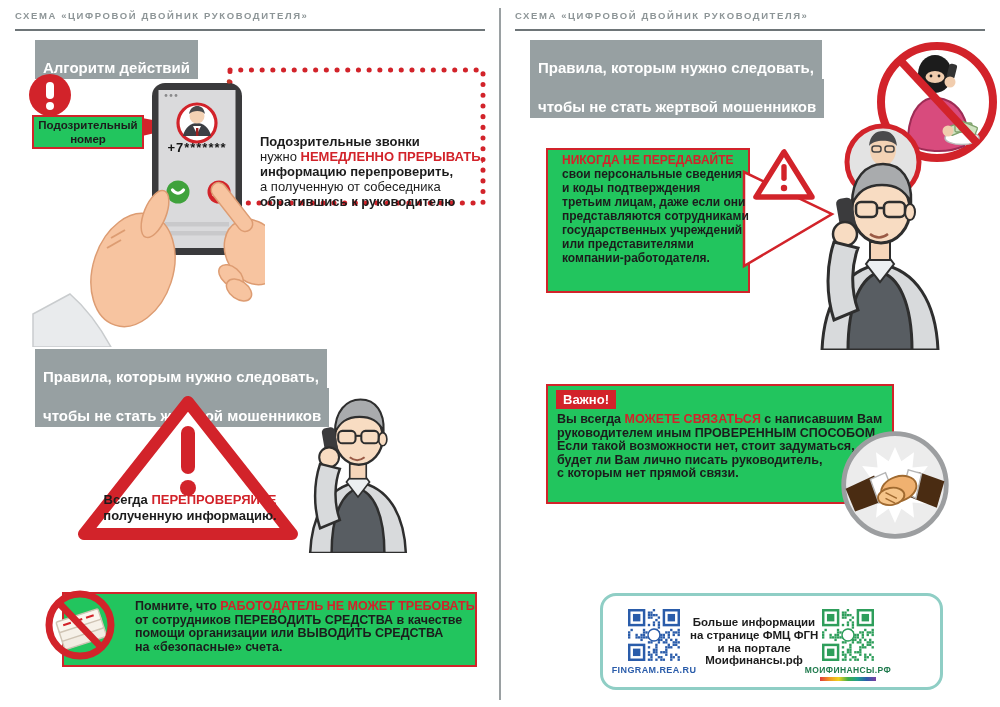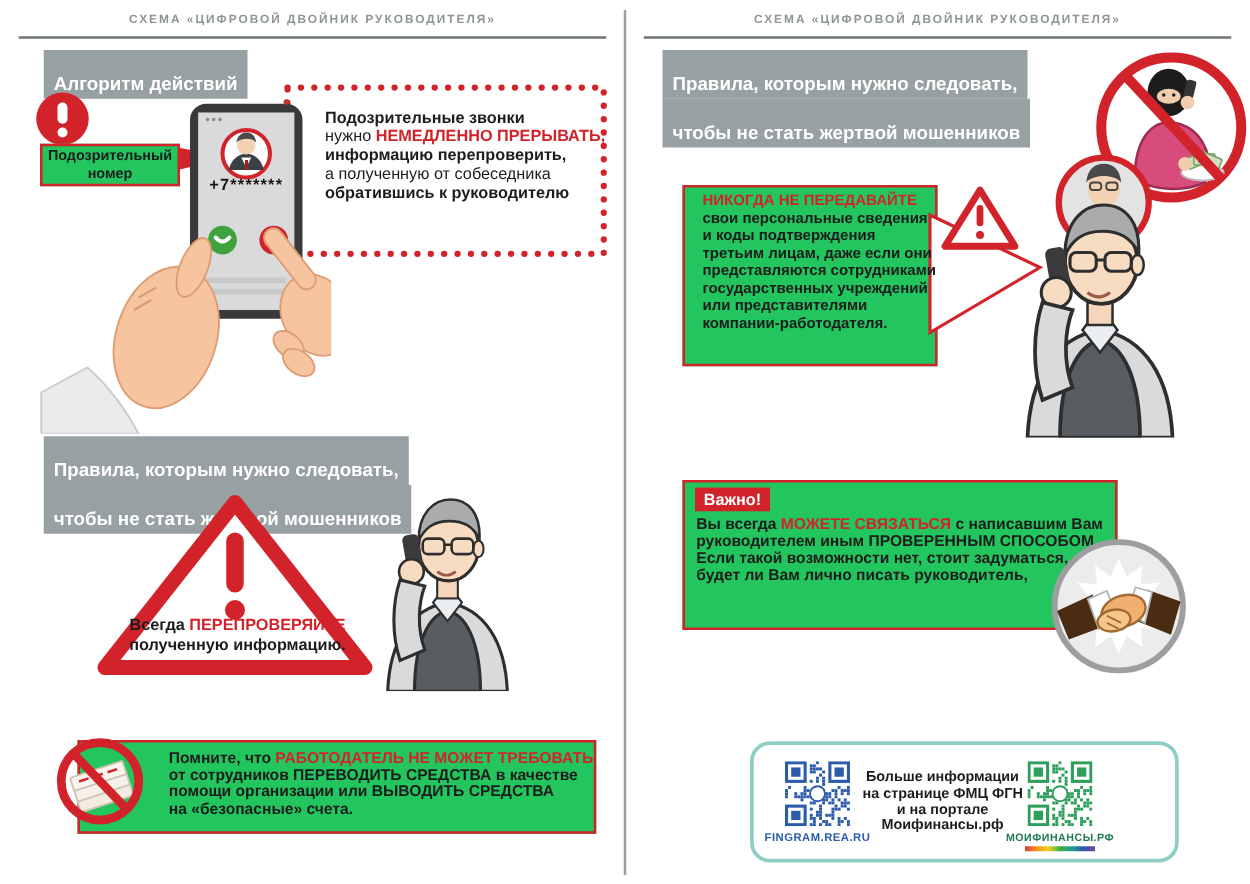--- a/index.html
+++ b/index.html
@@ -1,25 +1,25 @@
 <!DOCTYPE html>
 <html><head>
 <meta charset="utf-8">
 <style>
   html,body{margin:0;padding:0;background:#fff;}
   #canvas{position:relative;width:1000px;height:707px;background:#fff;overflow:hidden;
           font-family:"Liberation Sans",sans-serif;color:#1c1c1c;}
   .abs{position:absolute;}
-  .hdr{font-size:9.5px;font-weight:bold;letter-spacing:1.6px;color:#8d9597;text-align:center;}
+  .hdr{font-size:9.5px;font-weight:bold;letter-spacing:1.6px;color:#8d9597;text-align:left;}
   .hdr-line{height:2px;background:#6e7578;}
   .divider{width:2px;background:#9aa0a2;}
   .glabel span{display:table;background:#97a0a2;color:#fff;font-weight:bold;
                font-size:15px;line-height:19px;padding:18px 8px 2px 8px;}
   .redbox{border:2.5px solid #d2232a;background:#22c55e;}
-  .note{font-size:13px;line-height:15px;}
+  .note{font-size:13px;line-height:15px;margin-top:48px;}
   .txt{font-size:12.5px;line-height:13.6px;font-weight:bold;}
   .txt8{font-size:12px;line-height:14px;font-weight:bold;}
   .red{color:#d2232a;}
   .rg{font-weight:normal;}
   .nw{white-space:nowrap;}
   .badge{display:inline-block;background:#d2232a;color:#fff;font-weight:bold;
          font-size:13px;line-height:15px;padding:2px 7px;}
   .center{text-align:center;}
   .qrpanel{border:3px solid #8fcec5;border-radius:16px;background:#fff;}
   .qrlabel{font-size:9px;font-weight:bold;letter-spacing:.4px;text-align:center;}
@@ -238,20 +238,21 @@
 
   <div class="abs redbox" style="left:546px;top:384px;width:344px;height:116px"></div>
   <div class="abs" style="left:556px;top:390px;z-index:2">
     <span class="badge">Важно!</span>
   </div>
   <div class="abs txt" style="left:557px;top:413px;z-index:2">
     <div class="nw"><span>Вы всегда </span><span class="red">МОЖЕТЕ СВЯЗАТЬСЯ</span><span> с написавшим Вам</span></div>
     <div class="nw">руководителем иным ПРОВЕРЕННЫМ СПОСОБОМ.</div>
     <div class="nw">Если такой возможности нет, стоит задуматься,</div>
     <div class="nw">будет ли Вам лично писать руководитель,</div>
+    <div class="nw">с которым нет прямой связи.</div>
   </div>
 
   <svg class="abs" style="left:838px;top:428px;z-index:3" width="114" height="114" viewBox="0 0 120 120">
     <circle cx="60" cy="60" r="54" fill="#ececec" stroke="#9c9ea0" stroke-width="5"></circle>
     <polygon fill="#fff" points="100,60 85.1,66.7 94.6,80 78.4,78.4 80,94.6 66.7,85.1 60,100 53.3,85.1 40,94.6 41.6,78.4 25.4,80 34.9,66.7 20,60 34.9,53.3 25.4,40 41.6,41.6 40,25.4 53.3,34.9 60,20 66.7,34.9 80,25.4 78.4,41.6 94.6,40 85.1,53.3"></polygon>
     <polygon points="8,64 38,50 50,76 18,88" fill="#4a2c12"></polygon>
     <polygon points="112,56 84,46 74,72 104,84" fill="#4a2c12"></polygon>
     <polygon points="34,54 50,47 59,70 43,79" fill="#fff" stroke="#b5b5b5" stroke-width="1.5"></polygon>
     <polygon points="88,48 74,44 68,66 82,74" fill="#fff" stroke="#b5b5b5" stroke-width="1.5"></polygon>
     <ellipse cx="64" cy="64" rx="19" ry="13" transform="rotate(-18 64 64)" fill="#f0b170" stroke="#a06a30" stroke-width="2"></ellipse>

